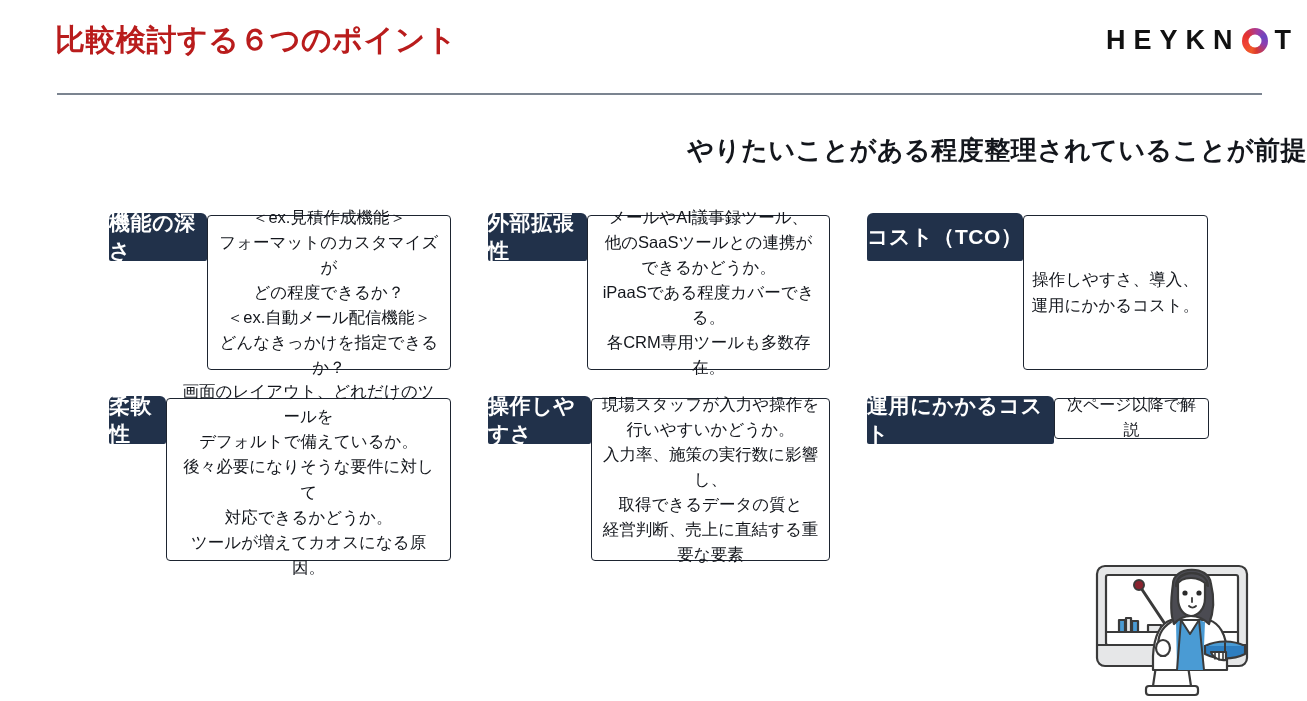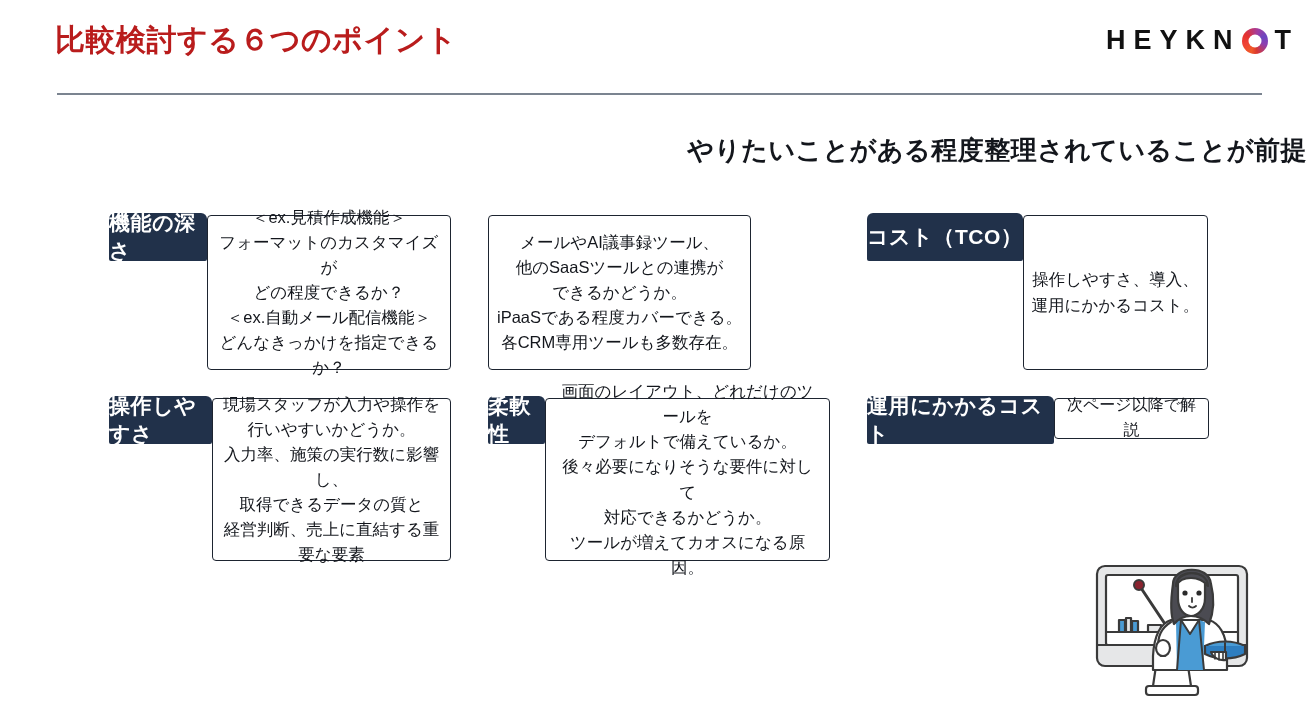--- a/index.html
+++ b/index.html
@@ -203,56 +203,57 @@
       <div class="card">
         <div class="card-header">機能の深さ</div>
         <div class="card-body tall">＜ex.見積作成機能＞
 フォーマットのカスタマイズが
 どの程度できるか？
 ＜ex.自動メール配信機能＞
 どんなきっかけを指定できるか？</div>
       </div>
 
       <div class="card">
+        <div class="card-header">外部拡張性</div>
         <div class="card-body tall">メールやAI議事録ツール、
 他のSaaSツールとの連携が
 できるかどうか。
 iPaaSである程度カバーできる。
 各CRM専用ツールも多数存在。</div>
       </div>
 
       <div class="card">
         <div class="card-header">コスト（TCO）</div>
         <div class="card-body tall">操作しやすさ、導入、
 運用にかかるコスト。</div>
       </div>
 
     </div>
 
     <div class="card-row row-2">
+
+      <div class="card">
+        <div class="card-header">柔軟性</div>
+        <div class="card-body tall2">画面のレイアウト、どれだけのツールを
+デフォルトで備えているか。
+後々必要になりそうな要件に対して
+対応できるかどうか。
+ツールが増えてカオスになる原因。</div>
+      </div>
 
       <div class="card">
         <div class="card-header">操作しやすさ</div>
         <div class="card-body tall2">現場スタッフが入力や操作を
 行いやすいかどうか。
 入力率、施策の実行数に影響し、
 取得できるデータの質と
 経営判断、売上に直結する重要な要素</div>
       </div>
 
       <div class="card">
-        <div class="card-header">柔軟性</div>
-        <div class="card-body tall2">画面のレイアウト、どれだけのツールを
-デフォルトで備えているか。
-後々必要になりそうな要件に対して
-対応できるかどうか。
-ツールが増えてカオスになる原因。</div>
-      </div>
-
-      <div class="card">
         <div class="card-header">運用にかかるコスト</div>
         <div class="card-body short">次ページ以降で解説</div>
       </div>
 
     </div>
 
   </div>
 
   <div class="illustration">
     <svg viewBox="0 0 176 150" xmlns="http://www.w3.org/2000/svg">

